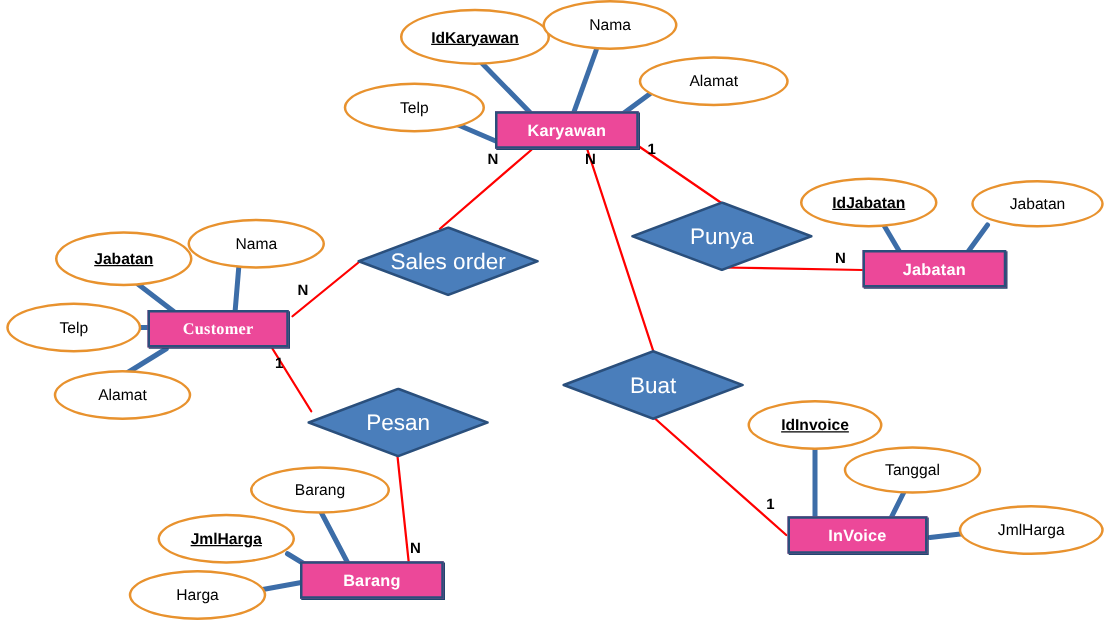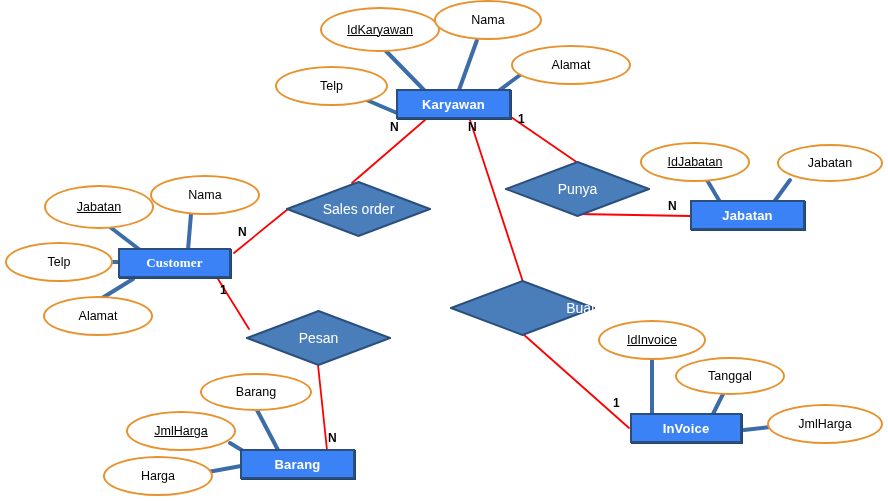--- a/index.html
+++ b/index.html
@@ -27,51 +27,51 @@
   }
   .node {
     position: absolute;
     box-sizing: border-box;
   }
   
   .entity {
     display: flex;
     align-items: center;
     justify-content: center;
-    background: #3b82f6;
+    background: #ec4899;
     border: 2px solid #2A4F7C;
     color: #FFFFFF;
     font-weight: bold;
     font-size: 13px;
     letter-spacing: .2px;
     box-shadow: 1px 1px 0 #21456d;
   }
   
   .attr {
     display: flex;
     align-items: center;
     justify-content: center;
     background: #FFFFFF;
     border: 2.5px solid #E8922E;
     border-radius: 50%;
     color: #000000;
     font-size: 12.5px;
     text-align: center;
   }
   .attr.key {
-    font-weight: normal;
+    font-weight: bold;
     text-decoration: underline;
   }
   
   .rel {
     display: flex;
     align-items: center;
     justify-content: center;
     color: #FFFFFF;
-    font-size: 14px;
+    font-size: 18px;
   }
   .rel .diamond-bg {
     position: absolute;
     left: 0; top: 0;
     width: 100%; height: 100%;
   }
   .rel .rel-label {
     position: relative;
     z-index: 2;
   }
@@ -142,21 +142,21 @@
           <polygon points="72.5,1 144,28 72.5,55 1,28" fill="#4A7EBB" stroke="#2A4F7C" stroke-width="2"></polygon>
         </svg>
         <span class="rel-label">Sales order</span>
       </div>
       <div class="node rel" style="left: 505px; top: 161px; width: 145px; height: 56px;">
         <svg class="diamond-bg" viewBox="0 0 145 56" preserveAspectRatio="none">
           <polygon points="72.5,1 144,28 72.5,55 1,28" fill="#4A7EBB" stroke="#2A4F7C" stroke-width="2"></polygon>
         </svg>
         <span class="rel-label">Punya</span>
       </div>
-      <div class="node rel" style="left: 450px; top: 280px; width: 145px; height: 56px; justify-content: flex-end;">
+      <div class="node rel" style="left: 450px; top: 280px; width: 145px; height: 56px;">
         <svg class="diamond-bg" viewBox="0 0 145 56" preserveAspectRatio="none">
           <polygon points="72.5,1 144,28 72.5,55 1,28" fill="#4A7EBB" stroke="#2A4F7C" stroke-width="2"></polygon>
         </svg>
         <span class="rel-label">Buat</span>
       </div>
       <div class="node rel" style="left: 246px; top: 310px; width: 145px; height: 56px;">
         <svg class="diamond-bg" viewBox="0 0 145 56" preserveAspectRatio="none">
           <polygon points="72.5,1 144,28 72.5,55 1,28" fill="#4A7EBB" stroke="#2A4F7C" stroke-width="2"></polygon>
         </svg>
         <span class="rel-label">Pesan</span>

